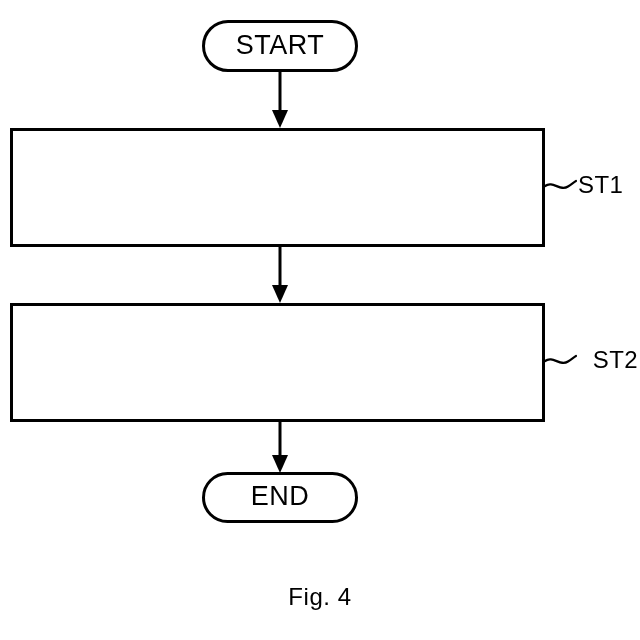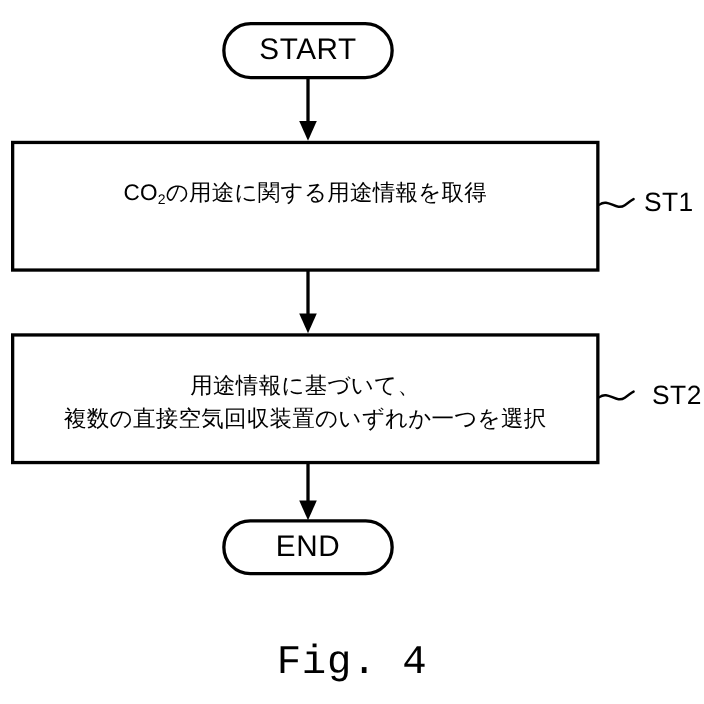--- a/index.html
+++ b/index.html
@@ -73,31 +73,30 @@
     font-size: 0.62em;
     vertical-align: baseline;
     position: relative;
     top: 0.26em;
   }
   .step-label {
     font-size: 24px;
     letter-spacing: 0.4px;
   }
   .fig-caption {
-    font-size: 37px;
+    font-size: 24px;
     letter-spacing: 0.6px;
-    font-family: Liberation Mono, monospace;
   }
 
   
   #start-label   { left: 202px; top: 32px;  width: 156px; }
   #end-label     { left: 202px; top: 483px; width: 156px; }
   #box1-text     { left: 10px;  top: 161px; width: 535px; }
   #box2-text     { left: 10px;  top: 336px; width: 535px; }
-  #st1-label     { left: 578px; top: 173px; width: 60px; text-align: center; }
+  #st1-label     { left: 578px; top: 173px; width: 60px; text-align: left; }
   #st2-label     { left: 578px; top: 348px; width: 60px; text-align: right; }
   #fig-caption   { left: 0px;   top: 585px; width: 640px; }
 </style>
 </head>
 <body>
 
 <div id="figure-root">
 
   <svg class="svg-layer" viewBox="0 0 640 640" width="640" height="640">
 
@@ -119,29 +118,24 @@
 
     <line class="connector" x1="280" y1="421" x2="280" y2="463"></line>
     <polygon class="arrowhead" points="280,473 272,455 288,455"></polygon>
 
     <rect class="shape-stroke" x="203.5" y="473.5" width="153" height="48" rx="24" ry="24"></rect>
   </svg>
 
   <div class="txt terminator-label" id="start-label">START</div>
 
   <div class="txt box-text" id="box1-text">
-    <span class="line"><span>CO</span><sub>2</sub><span>の用途に関する用途情報を取得</span></span>
   </div>
 
   <div class="txt step-label" id="st1-label">ST1</div>
 
-  <div class="txt box-text" id="box2-text">
-    <span class="line">用途情報に基づいて、</span>
-    <span class="line">複数の直接空気回収装置のいずれか一つを選択</span>
-  </div>
 
   <div class="txt step-label" id="st2-label">ST2</div>
 
   <div class="txt terminator-label" id="end-label">END</div>
 
   <div class="txt fig-caption" id="fig-caption">Fig. 4</div>
 
 </div>
 
 </body></html>

